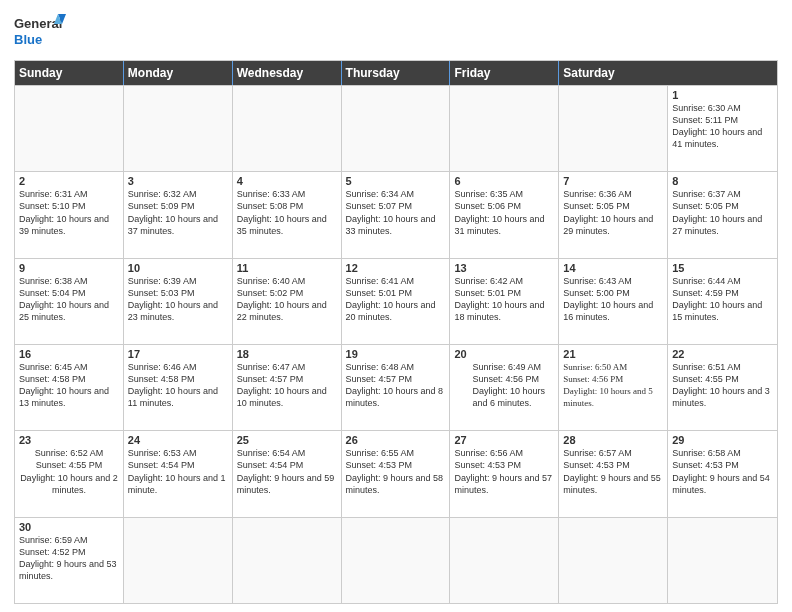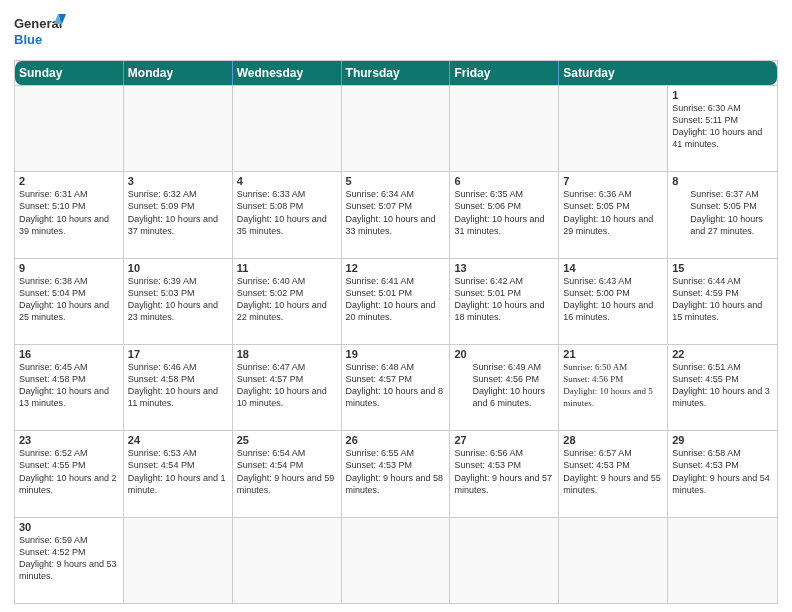--- a/index.html
+++ b/index.html
@@ -43,22 +43,21 @@
     }
     .calendar {
       flex: 1;
       display: flex;
       flex-direction: column;
       border: 1px solid #ccc;
     }
     .cal-header {
       display: grid;
       grid-template-columns: repeat(7, 1fr);
-      background: #0f766e;
-      border-radius: 7px;
+      background: #404040;
     }
     .cal-header-cell {
       color: #fff;
       font-size: 12px;
       font-weight: bold;
       padding: 5px 4px;
       text-align: left;
       border-right: 1px solid #5a9ae0;
     }
     .cal-header-cell:last-child { border-right: none; }
@@ -170,21 +169,21 @@
 Daylight: 10 hours and 31 minutes.</div>
           </div>
           <div class="cal-cell">
             <span class="day-num">7</span>
             <div class="cell-text" style="white-space: pre-line;">Sunrise: 6:36 AM
 Sunset: 5:05 PM
 Daylight: 10 hours and 29 minutes.</div>
           </div>
           <div class="cal-cell">
             <span class="day-num">8</span>
-            <div class="cell-text" style="white-space: pre-line; margin-left: 18px;">Sunrise: 6:37 AM
+            <div class="cell-text" style="white-space: pre-line;">Sunrise: 6:37 AM
 Sunset: 5:05 PM
 Daylight: 10 hours and 27 minutes.</div>
           </div>
         </div>
         <div class="cal-row">
           <div class="cal-cell">
             <span class="day-num">9</span>
             <div class="cell-text" style="white-space: pre-line;">Sunrise: 6:38 AM
 Sunset: 5:04 PM
 Daylight: 10 hours and 25 minutes.</div>
@@ -266,21 +265,21 @@
           <div class="cal-cell">
             <span class="day-num">22</span>
             <div class="cell-text" style="white-space: pre-line;">Sunrise: 6:51 AM
 Sunset: 4:55 PM
 Daylight: 10 hours and 3 minutes.</div>
           </div>
         </div>
         <div class="cal-row">
           <div class="cal-cell">
             <span class="day-num">23</span>
-            <div class="cell-text" style="white-space: pre-line;">Sunrise: 6:52 AM
+            <div class="cell-text" style="white-space: pre-line; text-align: center;">Sunrise: 6:52 AM
 Sunset: 4:55 PM
 Daylight: 10 hours and 2 minutes.</div>
           </div>
           <div class="cal-cell">
             <span class="day-num">24</span>
             <div class="cell-text" style="white-space: pre-line;">Sunrise: 6:53 AM
 Sunset: 4:54 PM
 Daylight: 10 hours and 1 minute.</div>
           </div>
           <div class="cal-cell">

